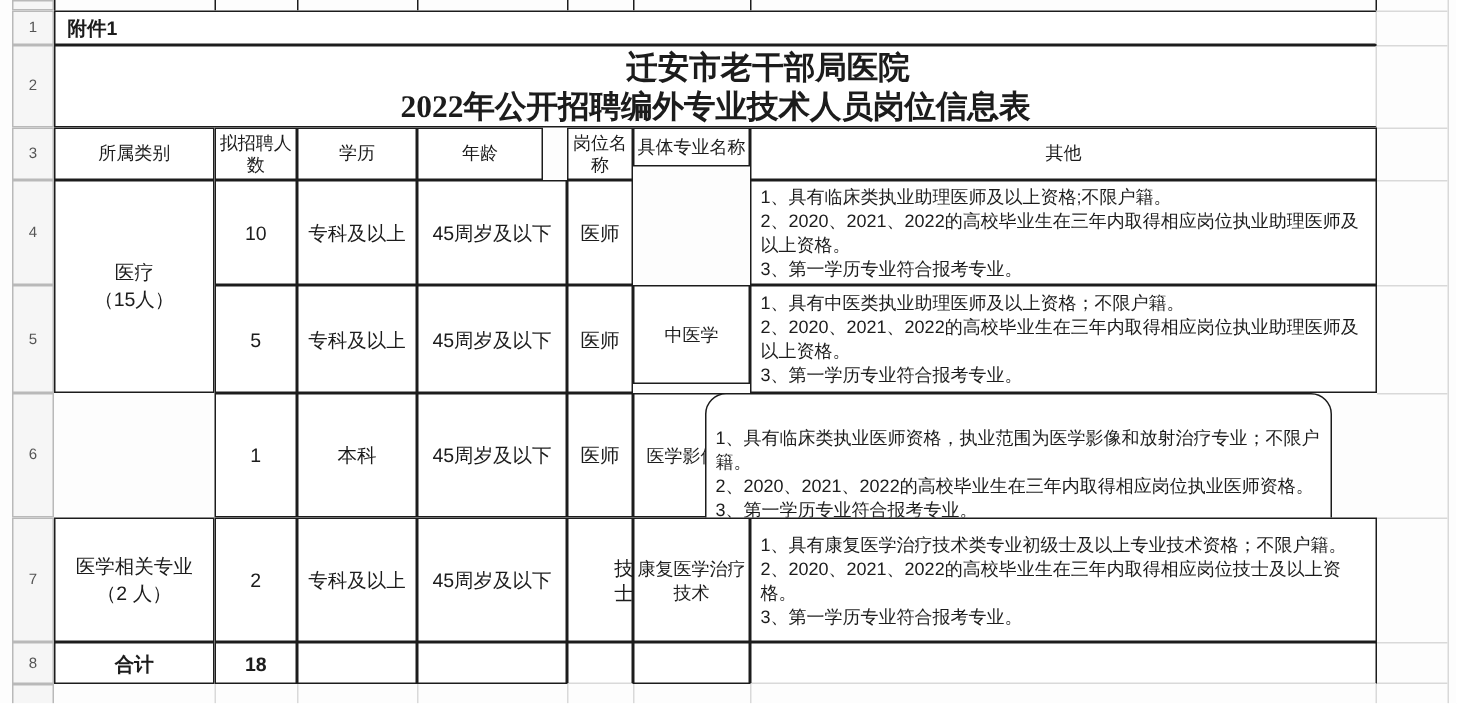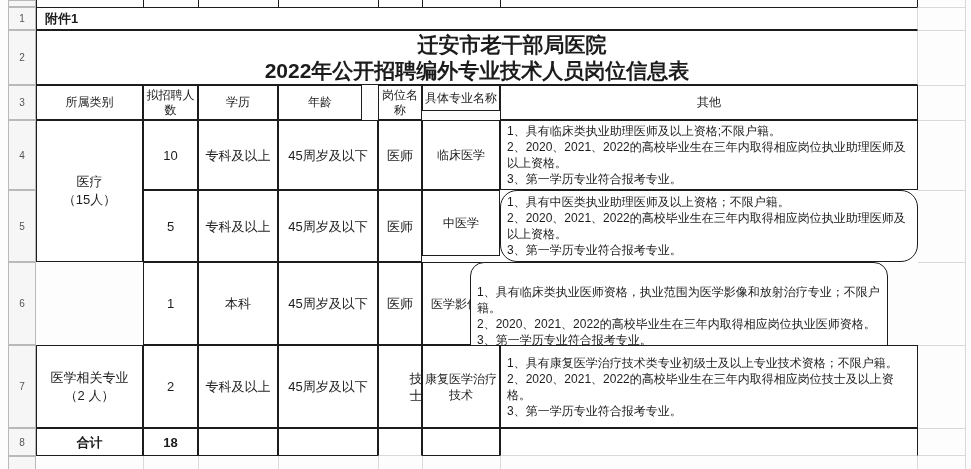--- a/index.html
+++ b/index.html
@@ -24,21 +24,21 @@
   .c{
     position:absolute;box-sizing:border-box;background:#fff;
     border:1px solid var(--bd);
     display:flex;align-items:center;justify-content:center;
     font-size:13px;line-height:17px;text-align:center;
   }
   .noR{border-right:1px solid var(--grid);}
   .liteB{border-bottom:1px solid var(--grid);}
   .bold{font-weight:700;}
   .attach{justify-content:flex-start;padding-left:8px;font-size:13px;font-weight:700;}
-  .titlecell{flex-direction:column;font-weight:700;font-size:21px;line-height:26px;}
+  .titlecell{flex-direction:column;font-weight:700;font-size:21px;line-height:26px;font-family:Liberation Serif, serif;}
   .t1{transform:translateX(35px);}
   .hdr{font-size:12px;line-height:15px;padding:0 2px;}
   .cat{white-space:pre-line;line-height:18px;font-size:13px;}
   .major{font-size:12px;line-height:16px;padding:0 2px;}
   .notes{
     justify-content:flex-start;text-align:left;align-items:center;
     padding:2px 6px;font-size:12px;line-height:16px;white-space:pre-line;
   }
   .tick{position:absolute;width:1px;background:var(--bd);}
   .gridh{position:absolute;height:1px;background:var(--grid);}
@@ -86,31 +86,30 @@
 
   <div class="c cat" style="left:36px;top:120px;width:107px;height:142px;">医疗
 （15人）</div>
   <div class="c cat" style="left:36px;top:345px;width:107px;height:83px;">医学相关专业
 （2 人）</div>
 
   <div class="c" style="left:143px;top:120px;width:55px;height:70px;">10</div>
   <div class="c" style="left:198px;top:120px;width:80px;height:70px;">专科及以上</div>
   <div class="c" style="left:278px;top:120px;width:100px;height:70px;">45周岁及以下</div>
   <div class="c" style="left:378px;top:120px;width:44px;height:70px;">医师</div>
-  <div class="c major" style="left:422px;top:120px;width:78px;height:70px;">临床医学</div>
   <div class="c notes" style="left:500px;top:120px;width:418px;height:70px;">1、具有临床类执业助理医师及以上资格;不限户籍。
 2、2020、2021、2022的高校毕业生在三年内取得相应岗位执业助理医师及以上资格。
 3、第一学历专业符合报考专业。</div>
 
   <div class="c" style="left:143px;top:190px;width:55px;height:72px;">5</div>
   <div class="c" style="left:198px;top:190px;width:80px;height:72px;">专科及以上</div>
   <div class="c" style="left:278px;top:190px;width:100px;height:72px;">45周岁及以下</div>
   <div class="c" style="left:378px;top:190px;width:44px;height:72px;">医师</div>
   <div class="c major" style="left:422px;top:190px;width:78px;height:66px;">中医学</div>
-  <div class="c notes" style="left:500px;top:190px;width:418px;height:72px;border-radius:17px;">1、具有中医类执业助理医师及以上资格；不限户籍。
+  <div class="c notes" style="left:500px;top:190px;width:418px;height:72px;">1、具有中医类执业助理医师及以上资格；不限户籍。
 2、2020、2021、2022的高校毕业生在三年内取得相应岗位执业助理医师及以上资格。
 3、第一学历专业符合报考专业。</div>
 
   <div class="c" style="left:143px;top:262px;width:55px;height:83px;">1</div>
   <div class="c" style="left:198px;top:262px;width:80px;height:83px;">本科</div>
   <div class="c" style="left:278px;top:262px;width:100px;height:83px;">45周岁及以下</div>
   <div class="c" style="left:378px;top:262px;width:44px;height:83px;">医师</div>
   <div class="c major" style="left:422px;top:262px;width:78px;height:83px;">医学影像学</div>
   <div class="c notes" style="left:470px;top:262px;width:418px;height:107px;border-radius:14px;">1、具有临床类执业医师资格，执业范围为医学影像和放射治疗专业；不限户籍。
 2、2020、2021、2022的高校毕业生在三年内取得相应岗位执业医师资格。

